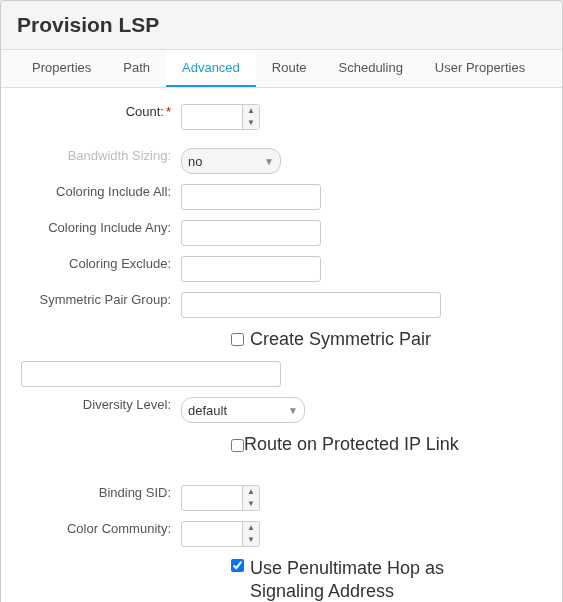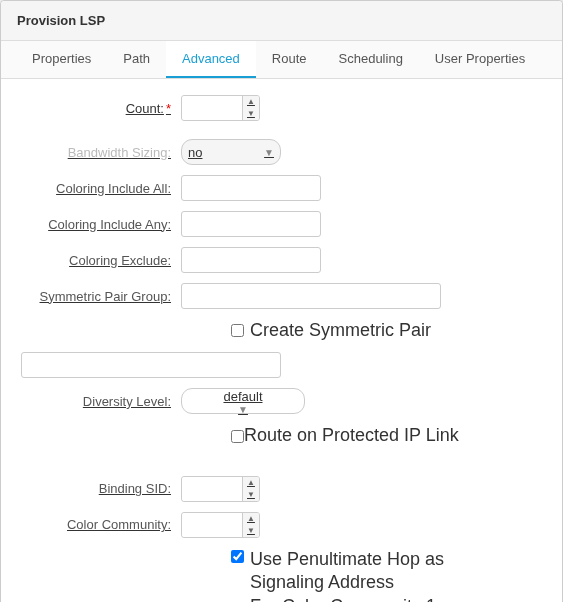--- a/index.html
+++ b/index.html
@@ -8,21 +8,21 @@
       background: #fff;
       border: 1px solid #ccc;
       border-radius: 4px;
       width: 563px;
       box-shadow: 2px 2px 8px rgba(0,0,0,0.15);
     }
     .dialog-title {
       background: #f5f5f5;
       border-bottom: 1px solid #ddd;
       padding: 12px 16px;
-      font-size: 13px;
+      font-size: 21px;
       font-weight: bold;
       color: #333;
       border-radius: 4px 4px 0 0;
     }
     .tabs {
       display: flex;
       border-bottom: 1px solid #ddd;
       background: #fafafa;
       padding-left: 15px;
     }
@@ -37,23 +37,22 @@
       color: #1a9fd4;
       border-bottom: 2px solid #1a9fd4;
       background: #fff;
     }
     .content {
       padding: 16px 20px;
       min-height: 450px;
     }
     .form-row {
       display: flex;
-      align-items: center;
+      align-items: flex-start;
       margin-bottom: 10px;
-      text-decoration: underline;
     }
     .label {
       text-align: right;
       min-width: 160px;
       padding-right: 10px;
       color: #555;
       flex-shrink: 0;
     }
     .label.disabled { color: #bbb; }
     .label .required { color: #e00; margin-left: 2px; }
@@ -234,21 +233,21 @@
       <input type="checkbox" style="">
       <span class="checkbox-label-inline">Create Symmetric Pair</span>
     </div>
 
     <div class="form-row">
       <input type="text" class="text-input-wide" style="">
     </div>
 
     <div class="form-row">
       <div class="label">Diversity Level:</div>
-      <div class="select-input" style="width:124px;flex-direction:column;">
+      <div class="select-input" style="width:124px;">
         <span>default</span>
         <span class="select-arrow">▼</span>
       </div>
     </div>
 
     <div class="route-checkbox-row">
       <input type="checkbox" style="">
       <span class="checkbox-label-inline">Route on Protected IP Link</span>
     </div>
 

